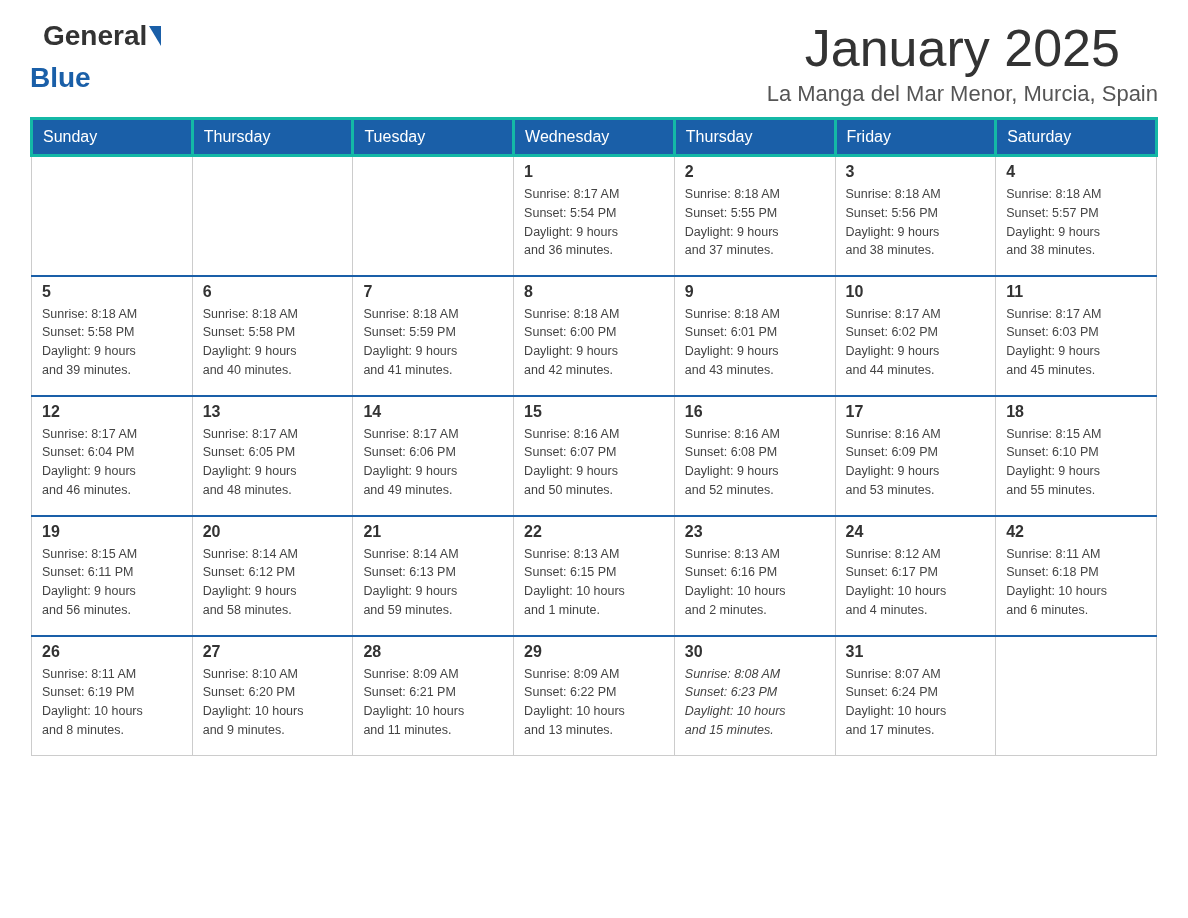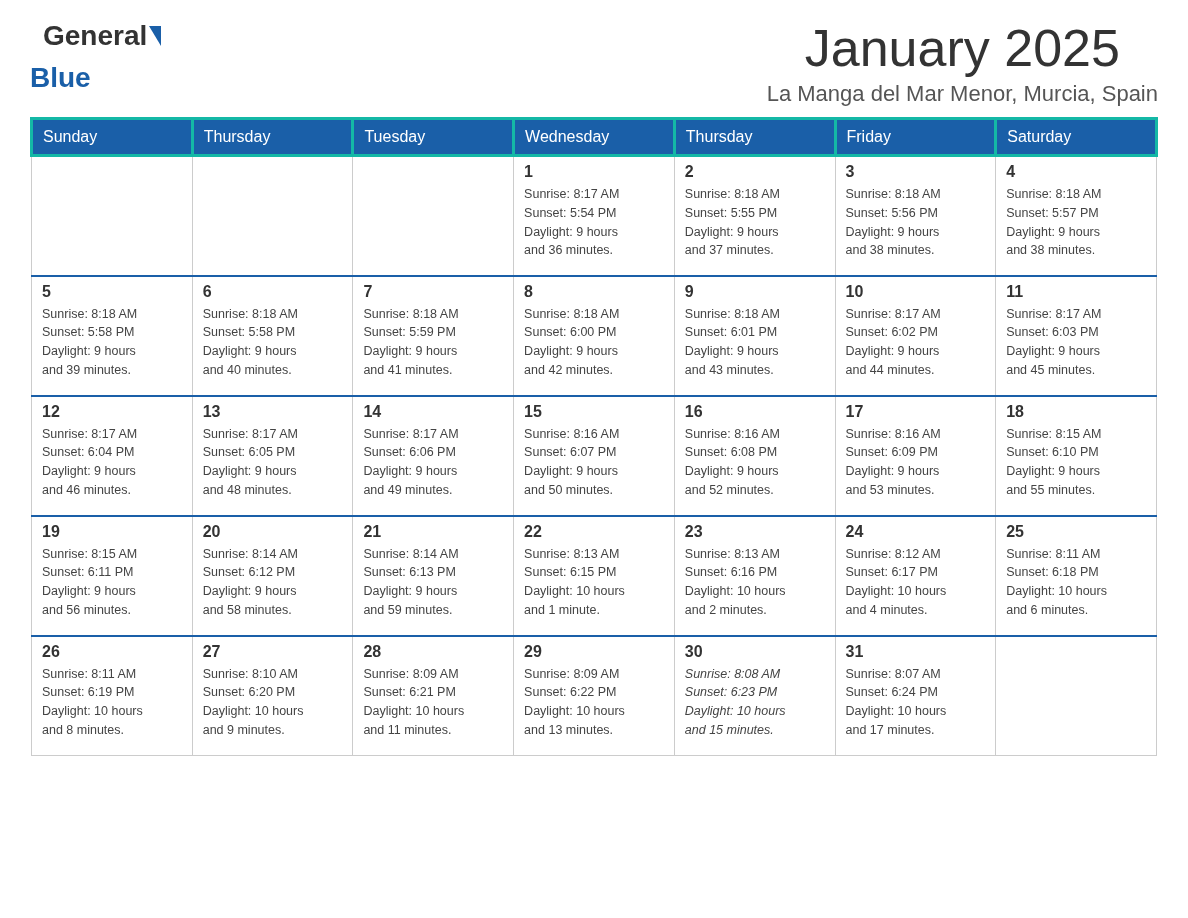--- a/index.html
+++ b/index.html
@@ -301,21 +301,21 @@
 and 2 minutes.</div>
         </td>
         <td>
           <span class="day-number">24</span>
           <div class="day-info" style="white-space: pre-line;">Sunrise: 8:12 AM
 Sunset: 6:17 PM
 Daylight: 10 hours
 and 4 minutes.</div>
         </td>
         <td>
-          <span class="day-number">25</span>
+          <span class="day-number">42</span>
           <div class="day-info" style="white-space: pre-line;">Sunrise: 8:11 AM
 Sunset: 6:18 PM
 Daylight: 10 hours
 and 6 minutes.</div>
         </td>
       </tr>
       <tr>
         <td>
           <span class="day-number">26</span>
           <div class="day-info" style="white-space: pre-line;">Sunrise: 8:11 AM

